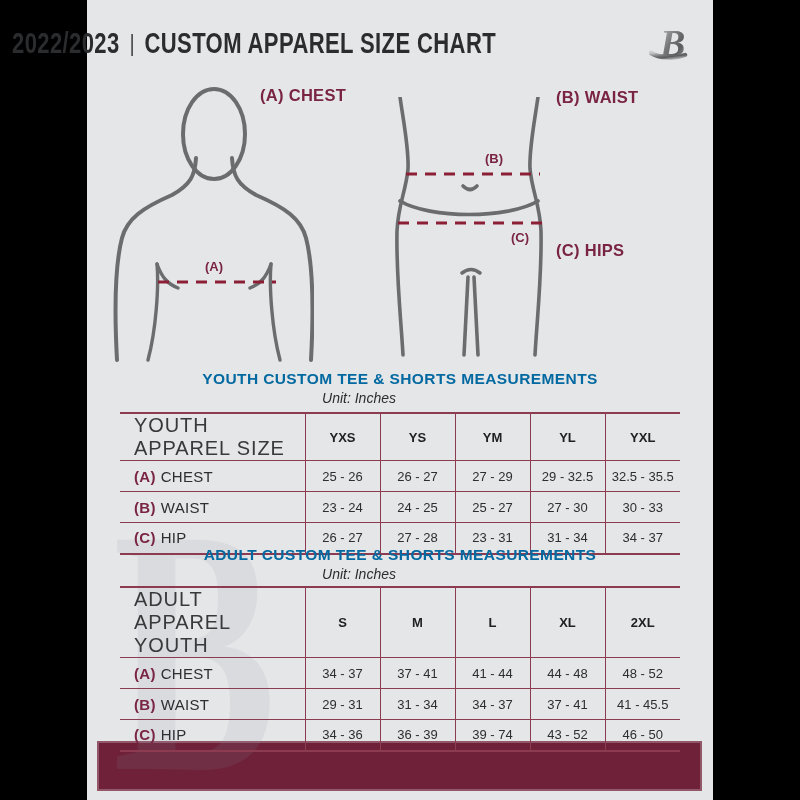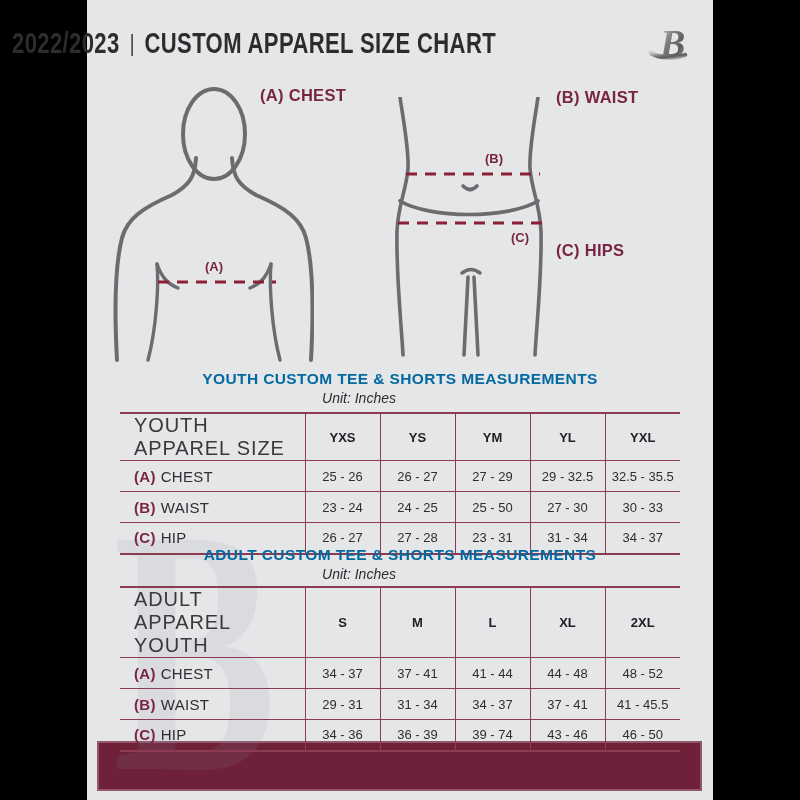--- a/index.html
+++ b/index.html
@@ -156,21 +156,21 @@
         <td class="val">25 - 26</td>
         <td class="val">26 - 27</td>
         <td class="val">27 - 29</td>
         <td class="val">29 - 32.5</td>
         <td class="val">32.5 - 35.5</td>
       </tr>
       <tr>
         <td class="rowlab"><span class="mark">(B)</span><span>WAIST</span></td>
         <td class="val">23 - 24</td>
         <td class="val">24 - 25</td>
-        <td class="val">25 - 50</td>
+        <td class="val">25 - 27</td>
         <td class="val">27 - 30</td>
         <td class="val">30 - 33</td>
       </tr>
       <tr>
         <td class="rowlab"><span class="mark">(C)</span><span>HIP</span></td>
         <td class="val">26 - 27</td>
         <td class="val">27 - 28</td>
         <td class="val">23 - 31</td>
         <td class="val">31 - 34</td>
         <td class="val">34 - 37</td>
@@ -215,20 +215,20 @@
         <td class="val">31 - 34</td>
         <td class="val">34 - 37</td>
         <td class="val">37 - 41</td>
         <td class="val">41 - 45.5</td>
       </tr>
       <tr>
         <td class="rowlab"><span class="mark">(C)</span><span>HIP</span></td>
         <td class="val">34 - 36</td>
         <td class="val">36 - 39</td>
         <td class="val">39 - 74</td>
-        <td class="val">43 - 46</td>
+        <td class="val">43 - 52</td>
         <td class="val">46 - 50</td>
       </tr>
     </tbody>
   </table>
 
   <div class="footer-bar"></div>
 </div>
 
 </body></html>

